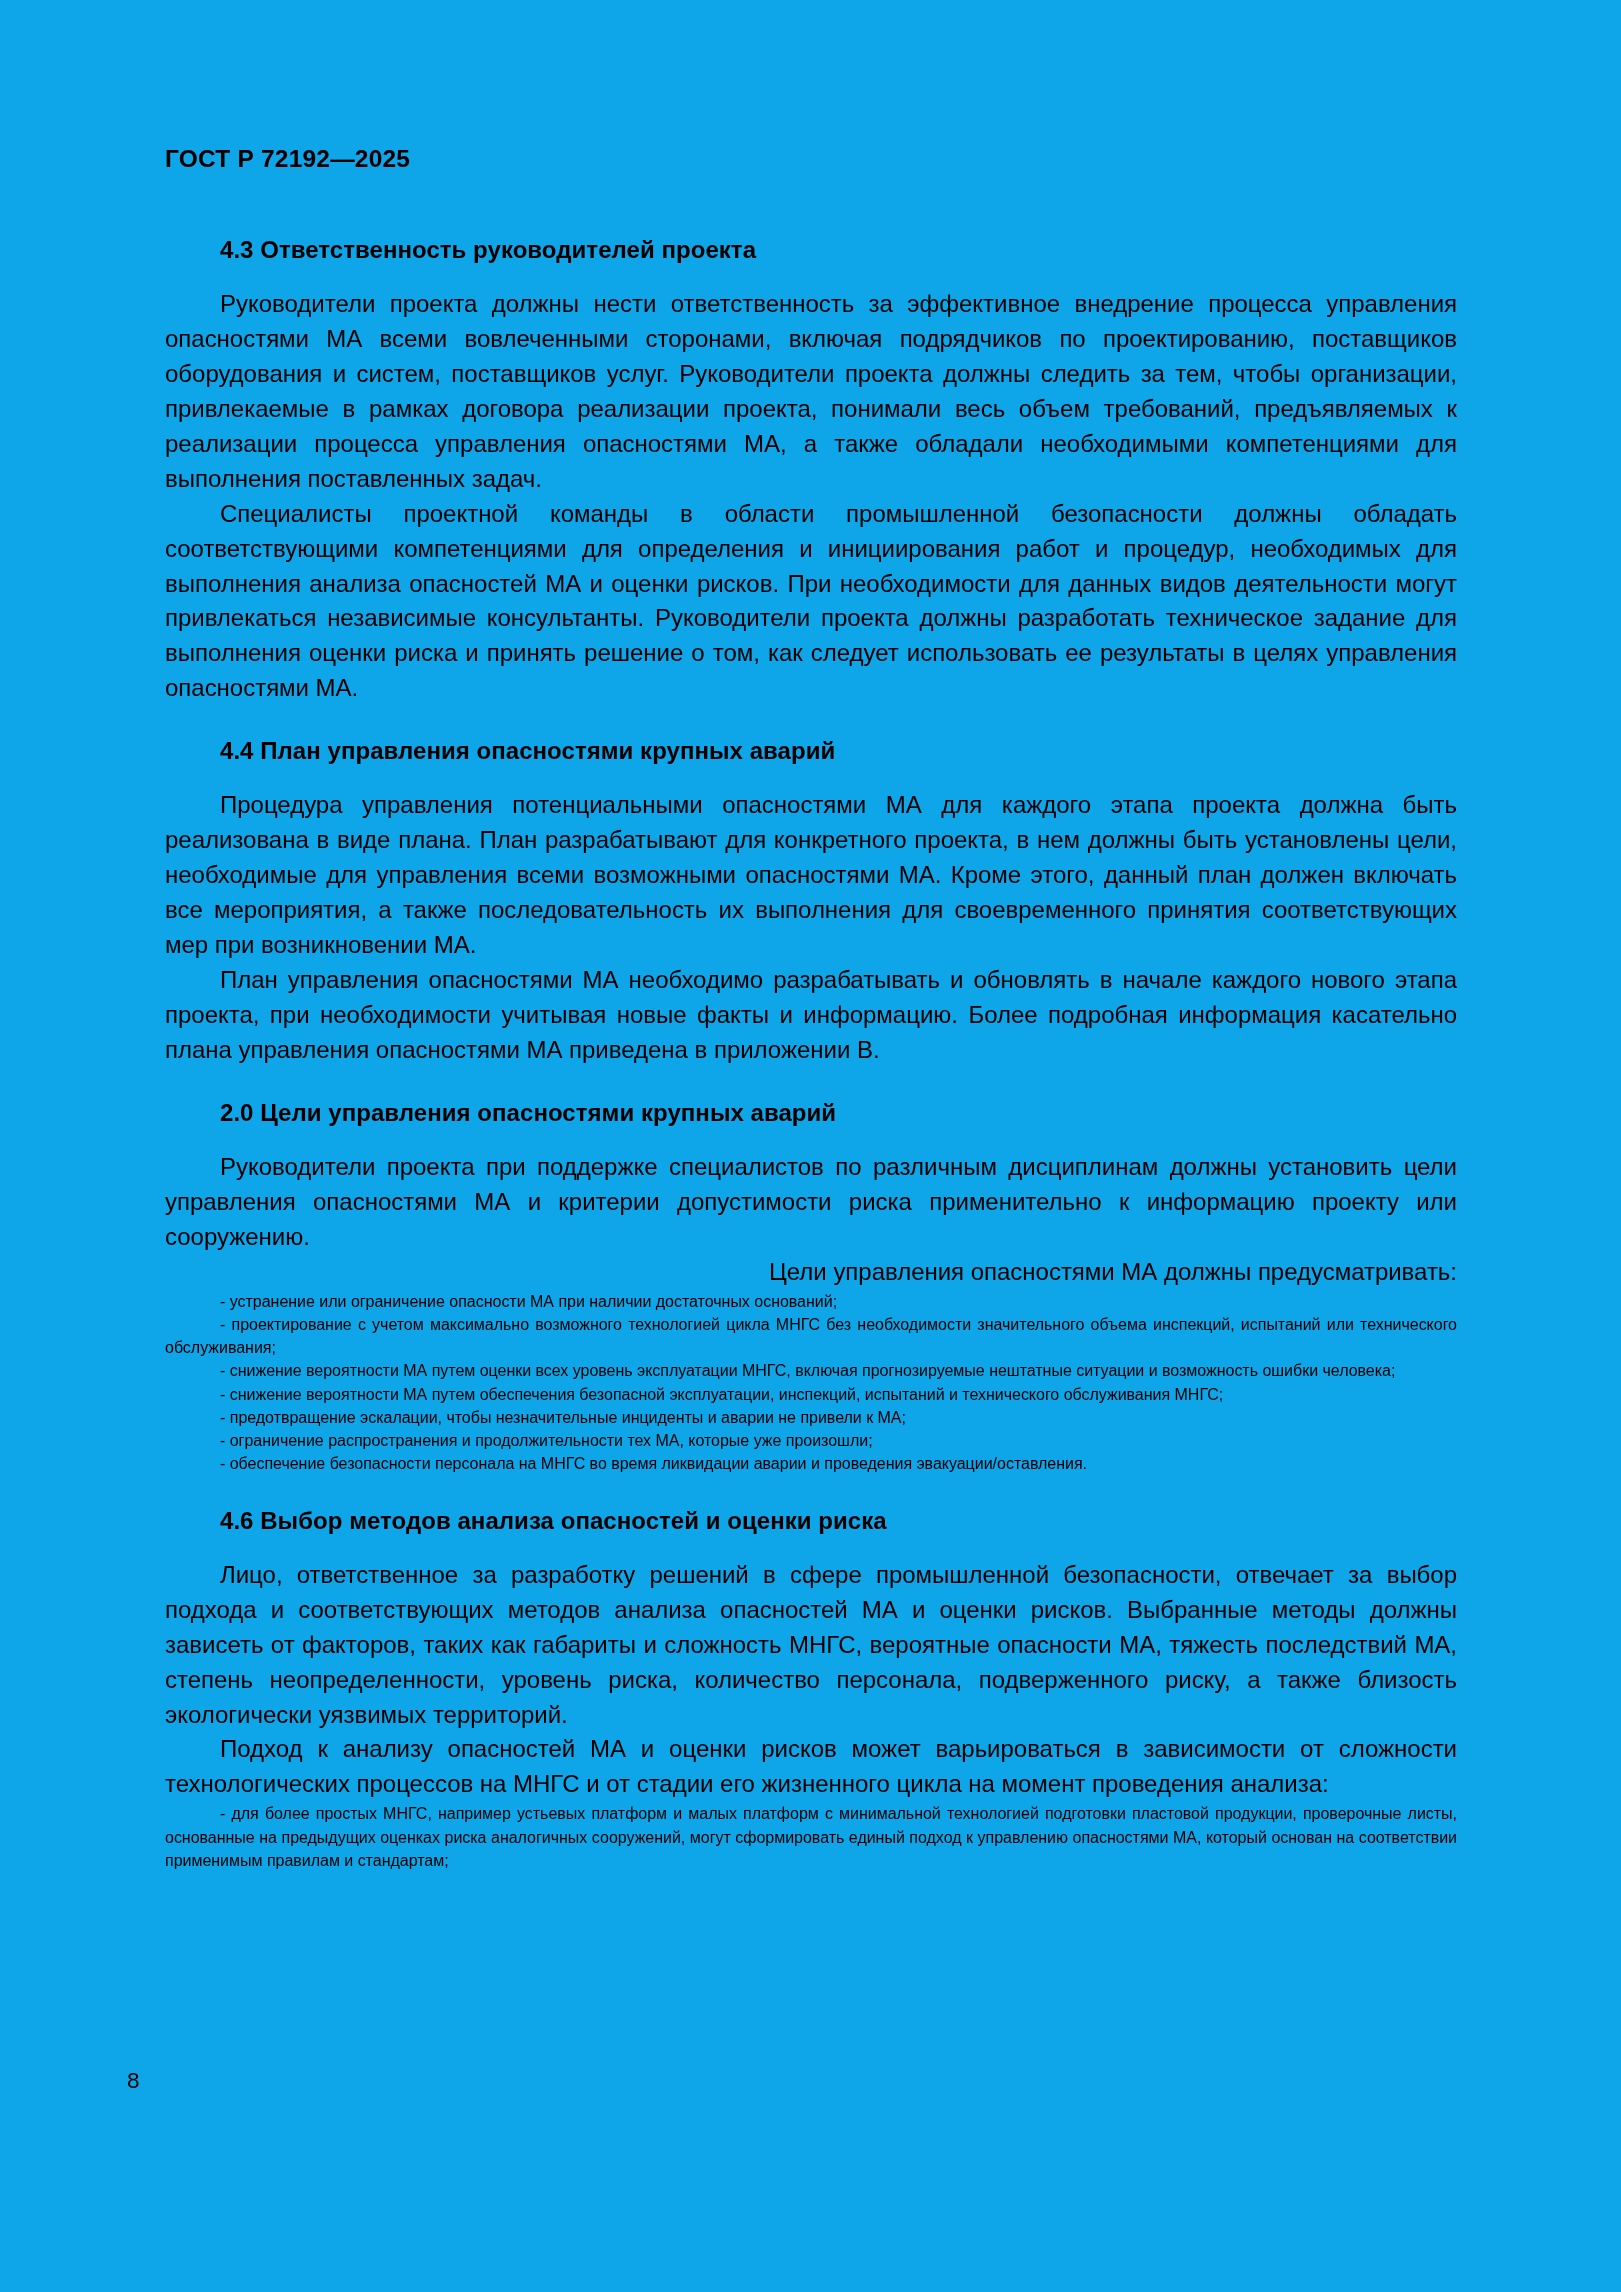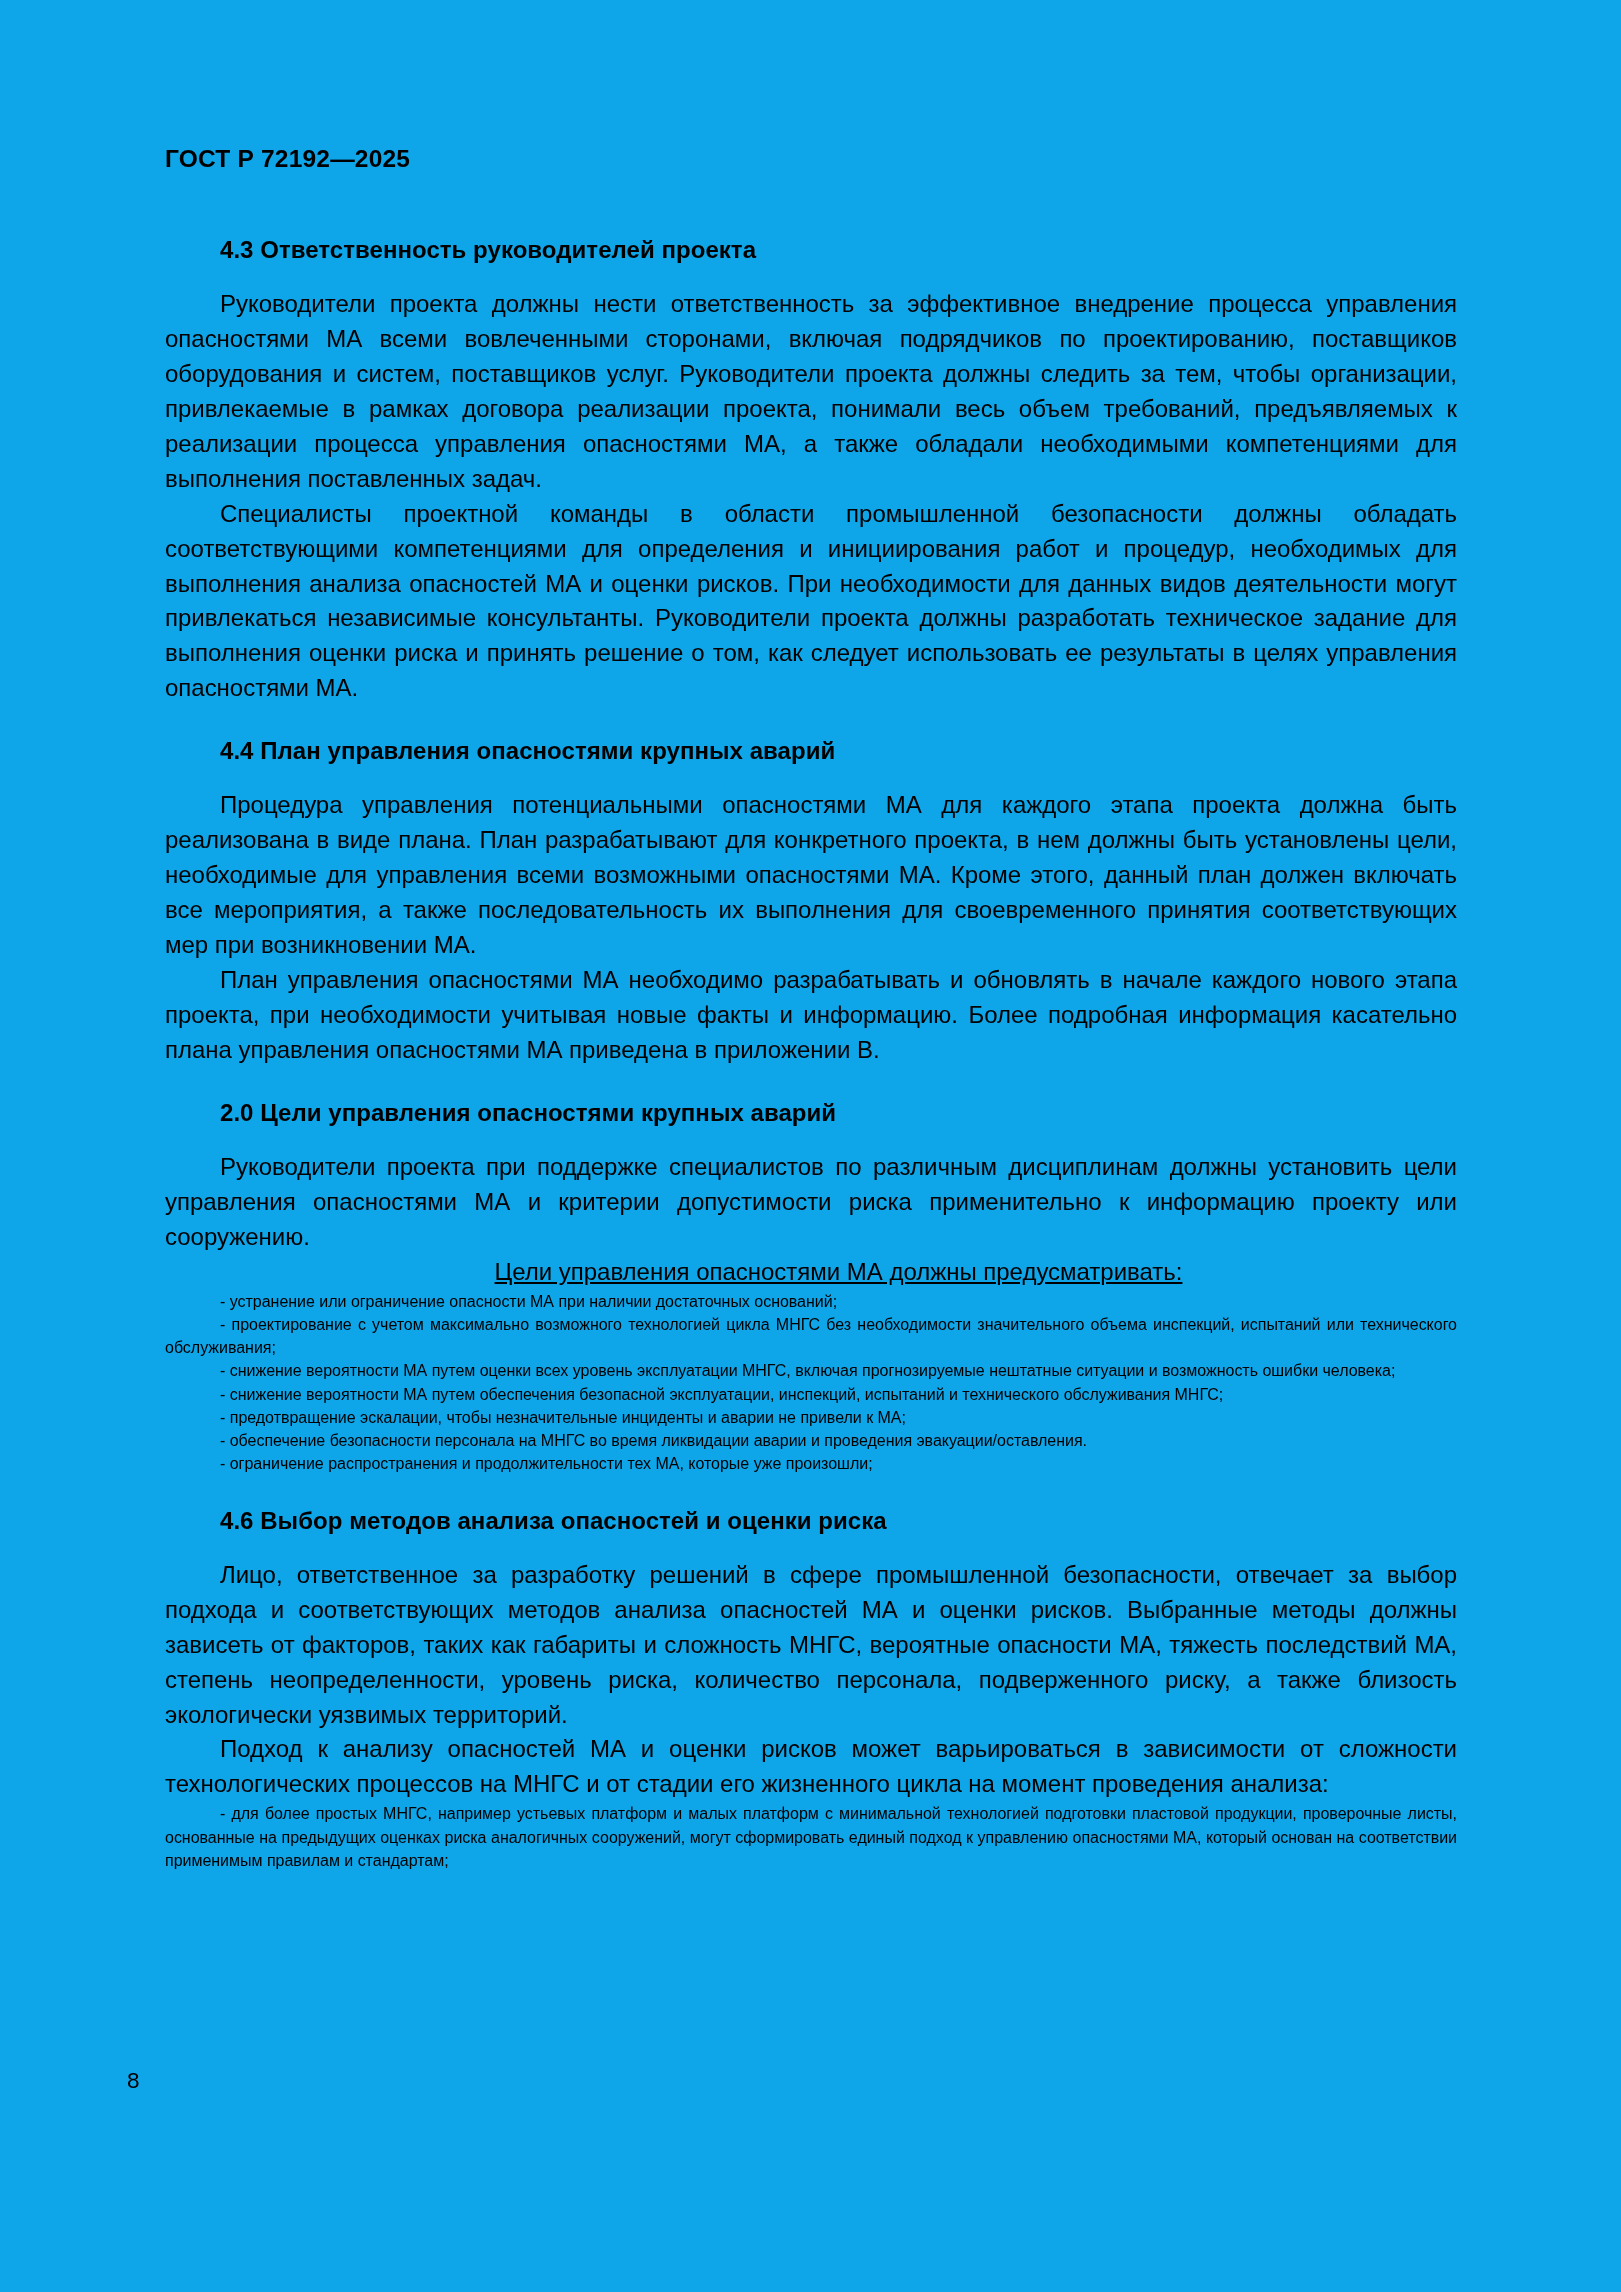--- a/index.html
+++ b/index.html
@@ -54,22 +54,21 @@
     padding: 0;
     line-height: 1.455;
     text-align: justify;
     text-indent: 55px;
     letter-spacing: -0.02px;
     word-spacing: 0px;
     -webkit-hyphens: none;
     hyphens: none;
   }
   p.body-par.nojust {
-    text-align: center;
-    text-decoration: underline;
+    text-align: right;
   }
   p.list-item {
     font-size: 16px;
     margin: 0;
     padding: 0;
     line-height: 1.455;
     text-align: justify;
     text-indent: 55px;
     letter-spacing: -0.02px;
   }
@@ -108,22 +107,22 @@
     <div class="heading-block">
       <h2 class="section-heading">2.0  Цели управления опасностями крупных аварий</h2>
     </div>
     <p class="body-par">Руководители проекта при поддержке специалистов по различным дисциплинам должны установить цели управления опасностями МА и критерии допустимости риска применительно к информацию проекту или сооружению.</p>
     <p class="body-par nojust">Цели управления опасностями МА должны предусматривать:</p>
     <p class="list-item last-of-list">- устранение или ограничение опасности МА при наличии достаточных оснований;</p>
     <p class="list-item">- проектирование с учетом максимально возможного технологией цикла МНГС без необходимости значительного объема инспекций, испытаний или технического обслуживания;</p>
     <p class="list-item">- снижение вероятности МА путем оценки всех уровень эксплуатации МНГС, включая прогнозируемые нештатные ситуации и возможность ошибки человека;</p>
     <p class="list-item">- снижение вероятности МА путем обеспечения безопасной эксплуатации, инспекций, испытаний и технического обслуживания МНГС;</p>
     <p class="list-item last-of-list">- предотвращение эскалации, чтобы незначительные инциденты и аварии не привели к МА;</p>
+    <p class="list-item last-of-list">- ограничение распространения и продолжительности тех МА, которые уже произошли;</p>
     <p class="list-item">- обеспечение безопасности персонала на МНГС во время ликвидации аварии и проведения эвакуации/оставления.</p>
-    <p class="list-item last-of-list">- ограничение распространения и продолжительности тех МА, которые уже произошли;</p>
 
     <div class="heading-block">
       <h2 class="section-heading">4.6  Выбор методов анализа опасностей и оценки риска</h2>
     </div>
     <p class="body-par">Лицо, ответственное за разработку решений в сфере промышленной безопасности, отвечает за выбор подхода и соответствующих методов анализа опасностей МА и оценки рисков. Выбранные методы должны зависеть от факторов, таких как габариты и сложность МНГС, вероятные опасности МА, тяжесть последствий МА, степень неопределенности, уровень риска, количество персонала, подверженного риску, а также близость экологически уязвимых территорий.</p>
     <p class="body-par">Подход к анализу опасностей МА и оценки рисков может варьироваться в зависимости от сложности технологических процессов на МНГС и от стадии его жизненного цикла на момент проведения анализа:</p>
     <p class="list-item">- для более простых МНГС, например устьевых платформ и малых платформ с минимальной технологией подготовки пластовой продукции, проверочные листы, основанные на предыдущих оценках риска аналогичных сооружений, могут сформировать единый подход к управлению опасностями МА, который основан на соответствии применимым правилам и стандартам;</p>
 
   </div>
 

